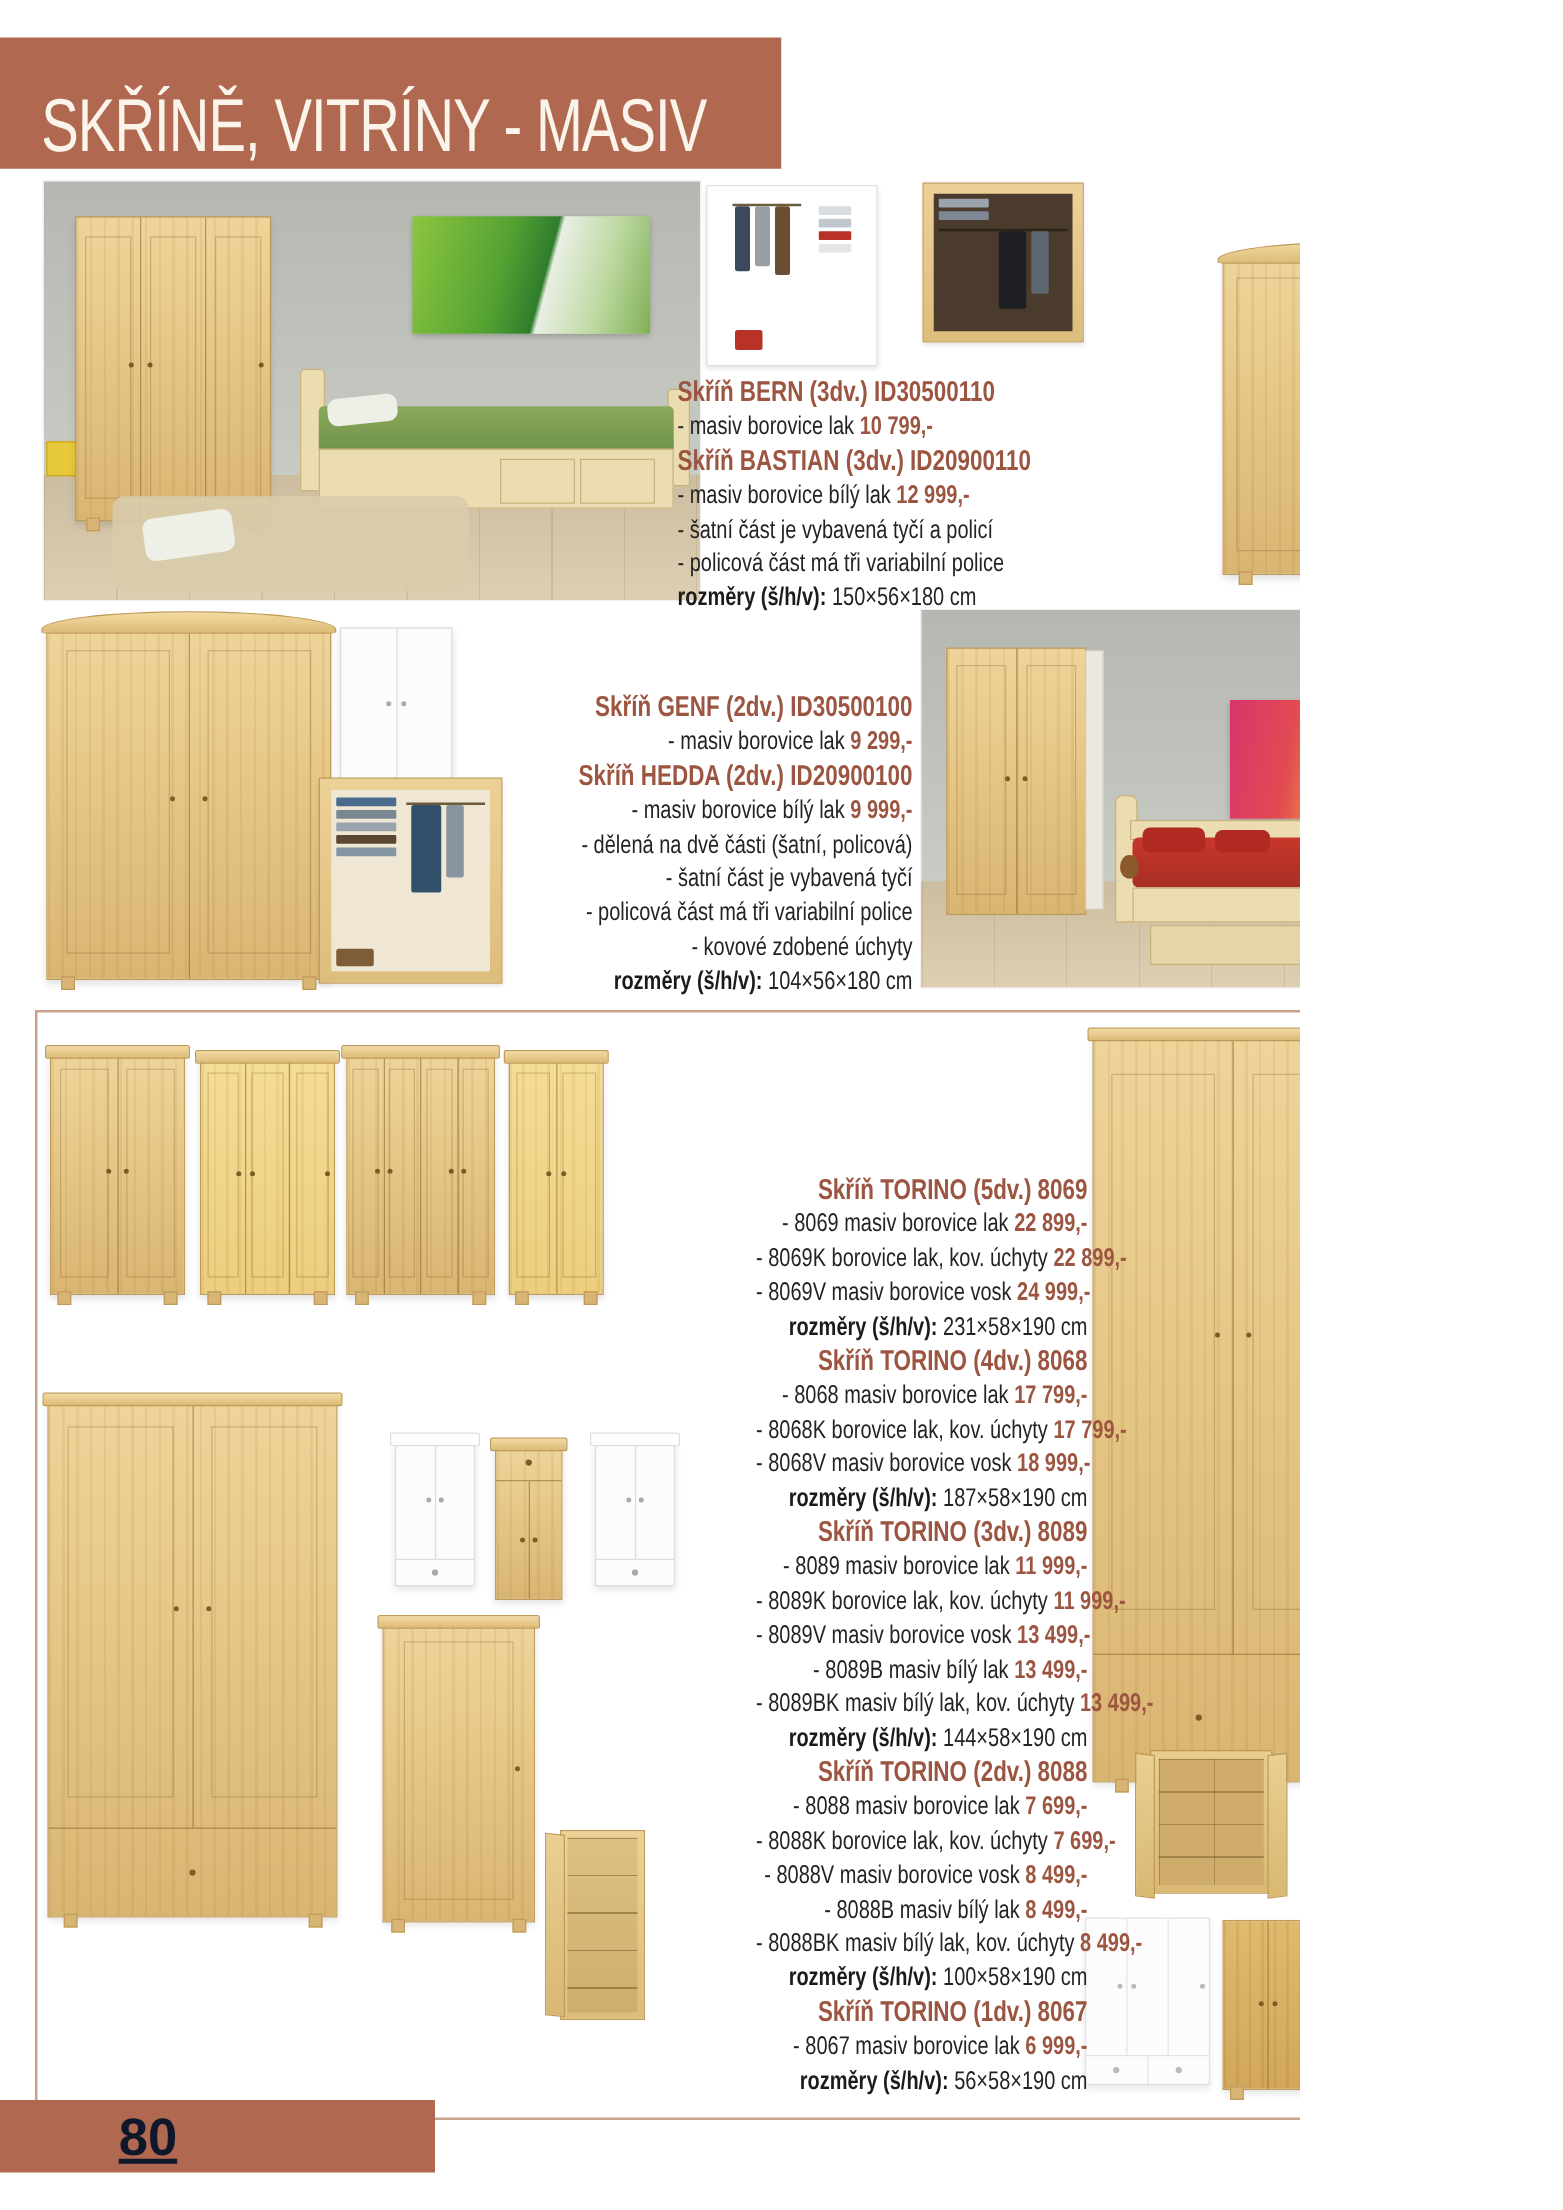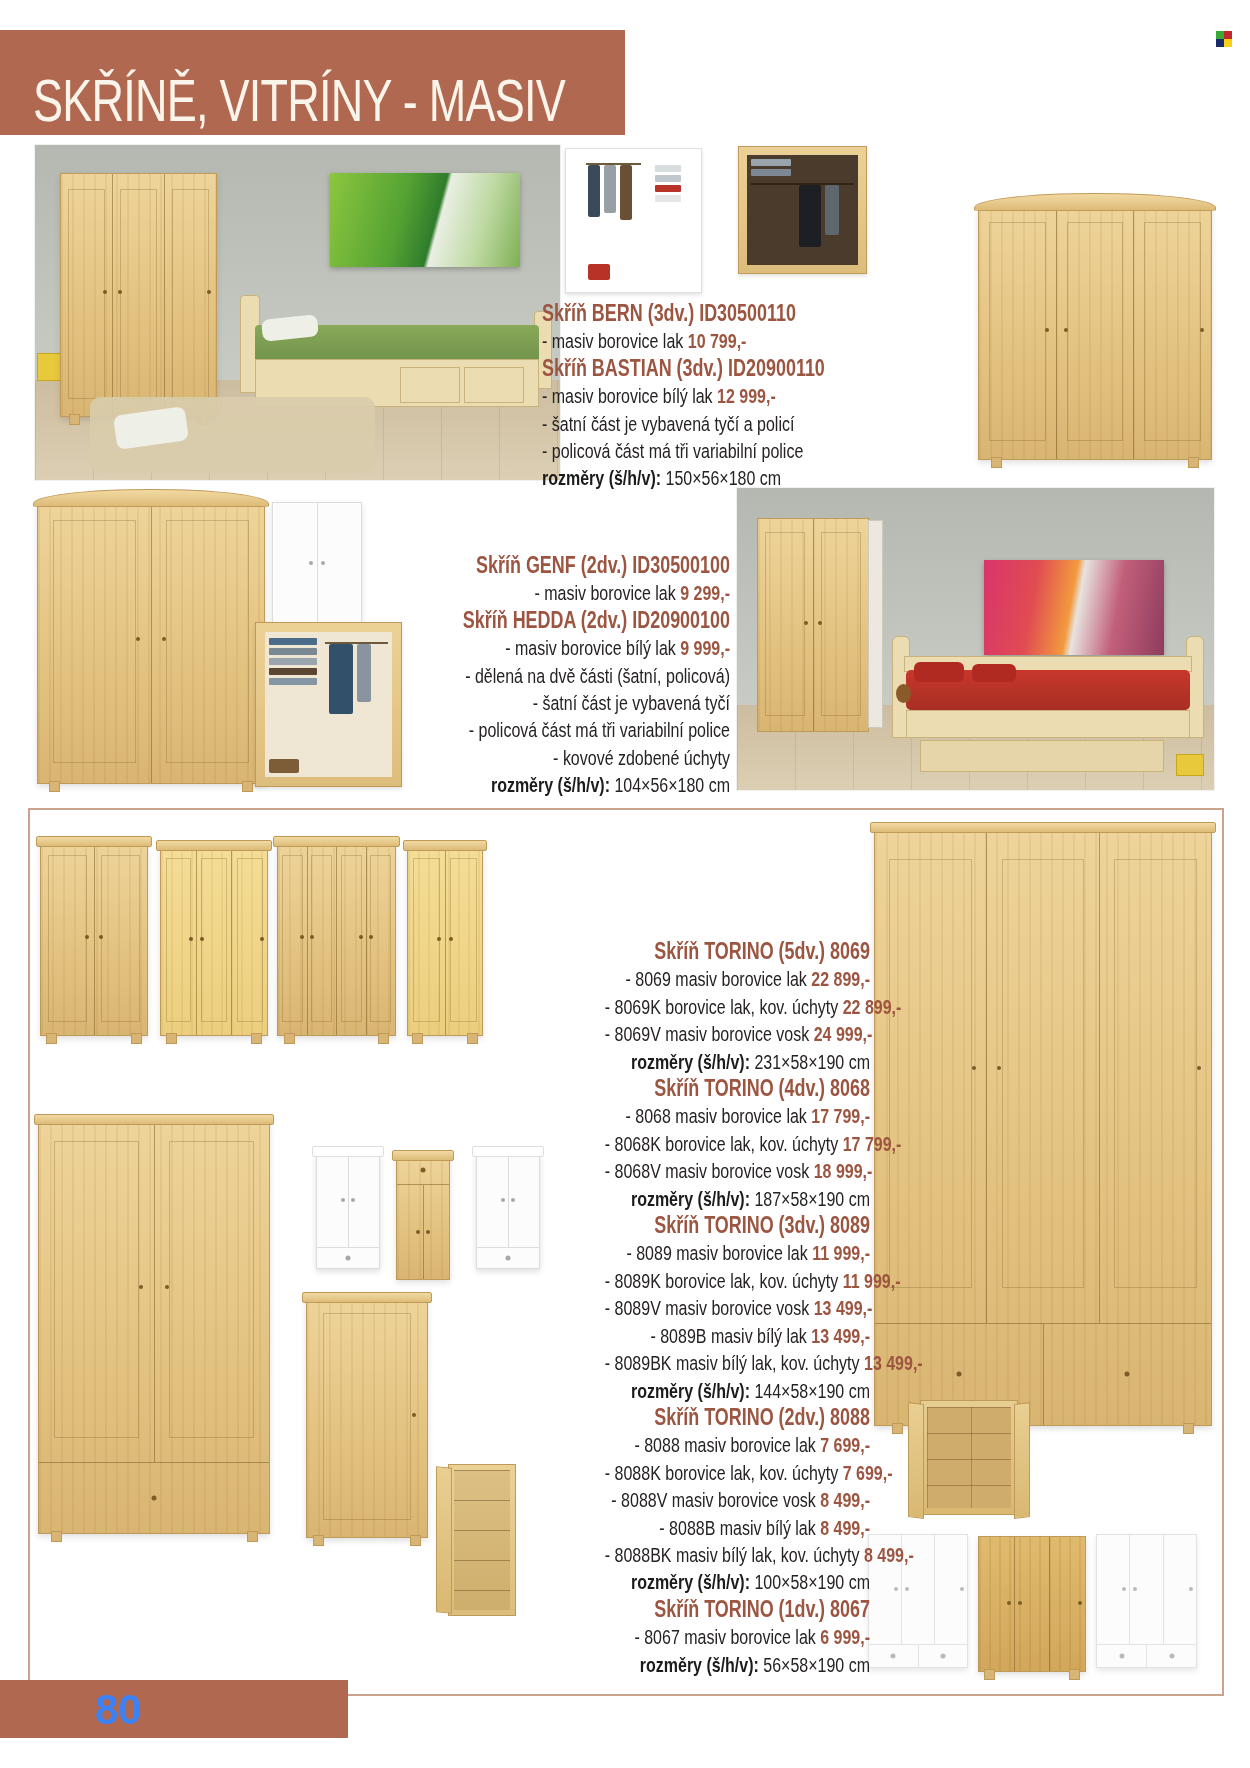--- a/index.html
+++ b/index.html
@@ -1,16 +1,16 @@
 <!DOCTYPE html>
 <html><head>
 <meta charset="utf-8">
 <style>
   html,body{margin:0;padding:0;background:#fff;}
-  .page{position:relative;width:1250px;height:1768px;background:#fff;overflow:hidden;
+  .page{position:relative;width:1040px;height:1768px;background:#fff;overflow:hidden;
         font-family:"Liberation Sans",sans-serif;color:#262222;}
 
   
   .hdr{position:absolute;left:0;top:30px;width:625px;height:105px;background:#b06950;}
   .hdr-title{position:absolute;left:33px;top:36px;font-size:60px;font-weight:400;color:#fbf4ea;
              white-space:nowrap;transform:scaleX(.75);transform-origin:0 0;letter-spacing:-1px;}
   .hdr-url{position:absolute;left:36px;top:102px;font-size:23px;font-weight:700;color:#fff;
            white-space:nowrap;transform:scaleX(.95);transform-origin:0 0;}
   .logo{position:absolute;left:1216px;top:31px;width:16px;height:16px;display:grid;
         grid-template-columns:8px 8px;grid-template-rows:8px 8px;}
@@ -109,21 +109,21 @@
   .ocab{position:absolute;border:1px solid #c09a58;background:linear-gradient(180deg,#e7cd90,#d9b872);}
   .ocab .inner{position:absolute;inset:6px;background:
       repeating-linear-gradient(180deg, rgba(100,70,25,.4) 0 1px, rgba(0,0,0,0) 1px 26px),
       repeating-linear-gradient(90deg, rgba(100,70,25,.35) 0 1px, rgba(0,0,0,0) 1px 44px),
       #cfac6b;}
   .odoor{position:absolute;width:14px;background:linear-gradient(180deg,#e9cf92,#d9b872);border:1px solid #c09a58;}
 
   
   .tbox{position:absolute;left:28px;top:808px;width:1192px;height:884px;border:2px solid #c9a38d;background:#fff;}
   .footer-bar{position:absolute;left:0;top:1680px;width:348px;height:58px;background:#b06950;}
-  .footer-num{position:absolute;left:95px;top:1686px;font-size:42px;font-weight:700;color:#3b82f6;}
+  .footer-num{position:absolute;left:95px;top:1686px;font-size:42px;font-weight:700;color:#0f172a;text-decoration:underline;}
 </style>
 </head>
 <body>
 
 <div class="page">
 
   <div class="hdr">
     <div class="hdr-title">SKŘÍNĚ, VITRÍNY - MASIV</div>
     <div class="hdr-url">www.idea-nabytek.cz</div>
   </div>

